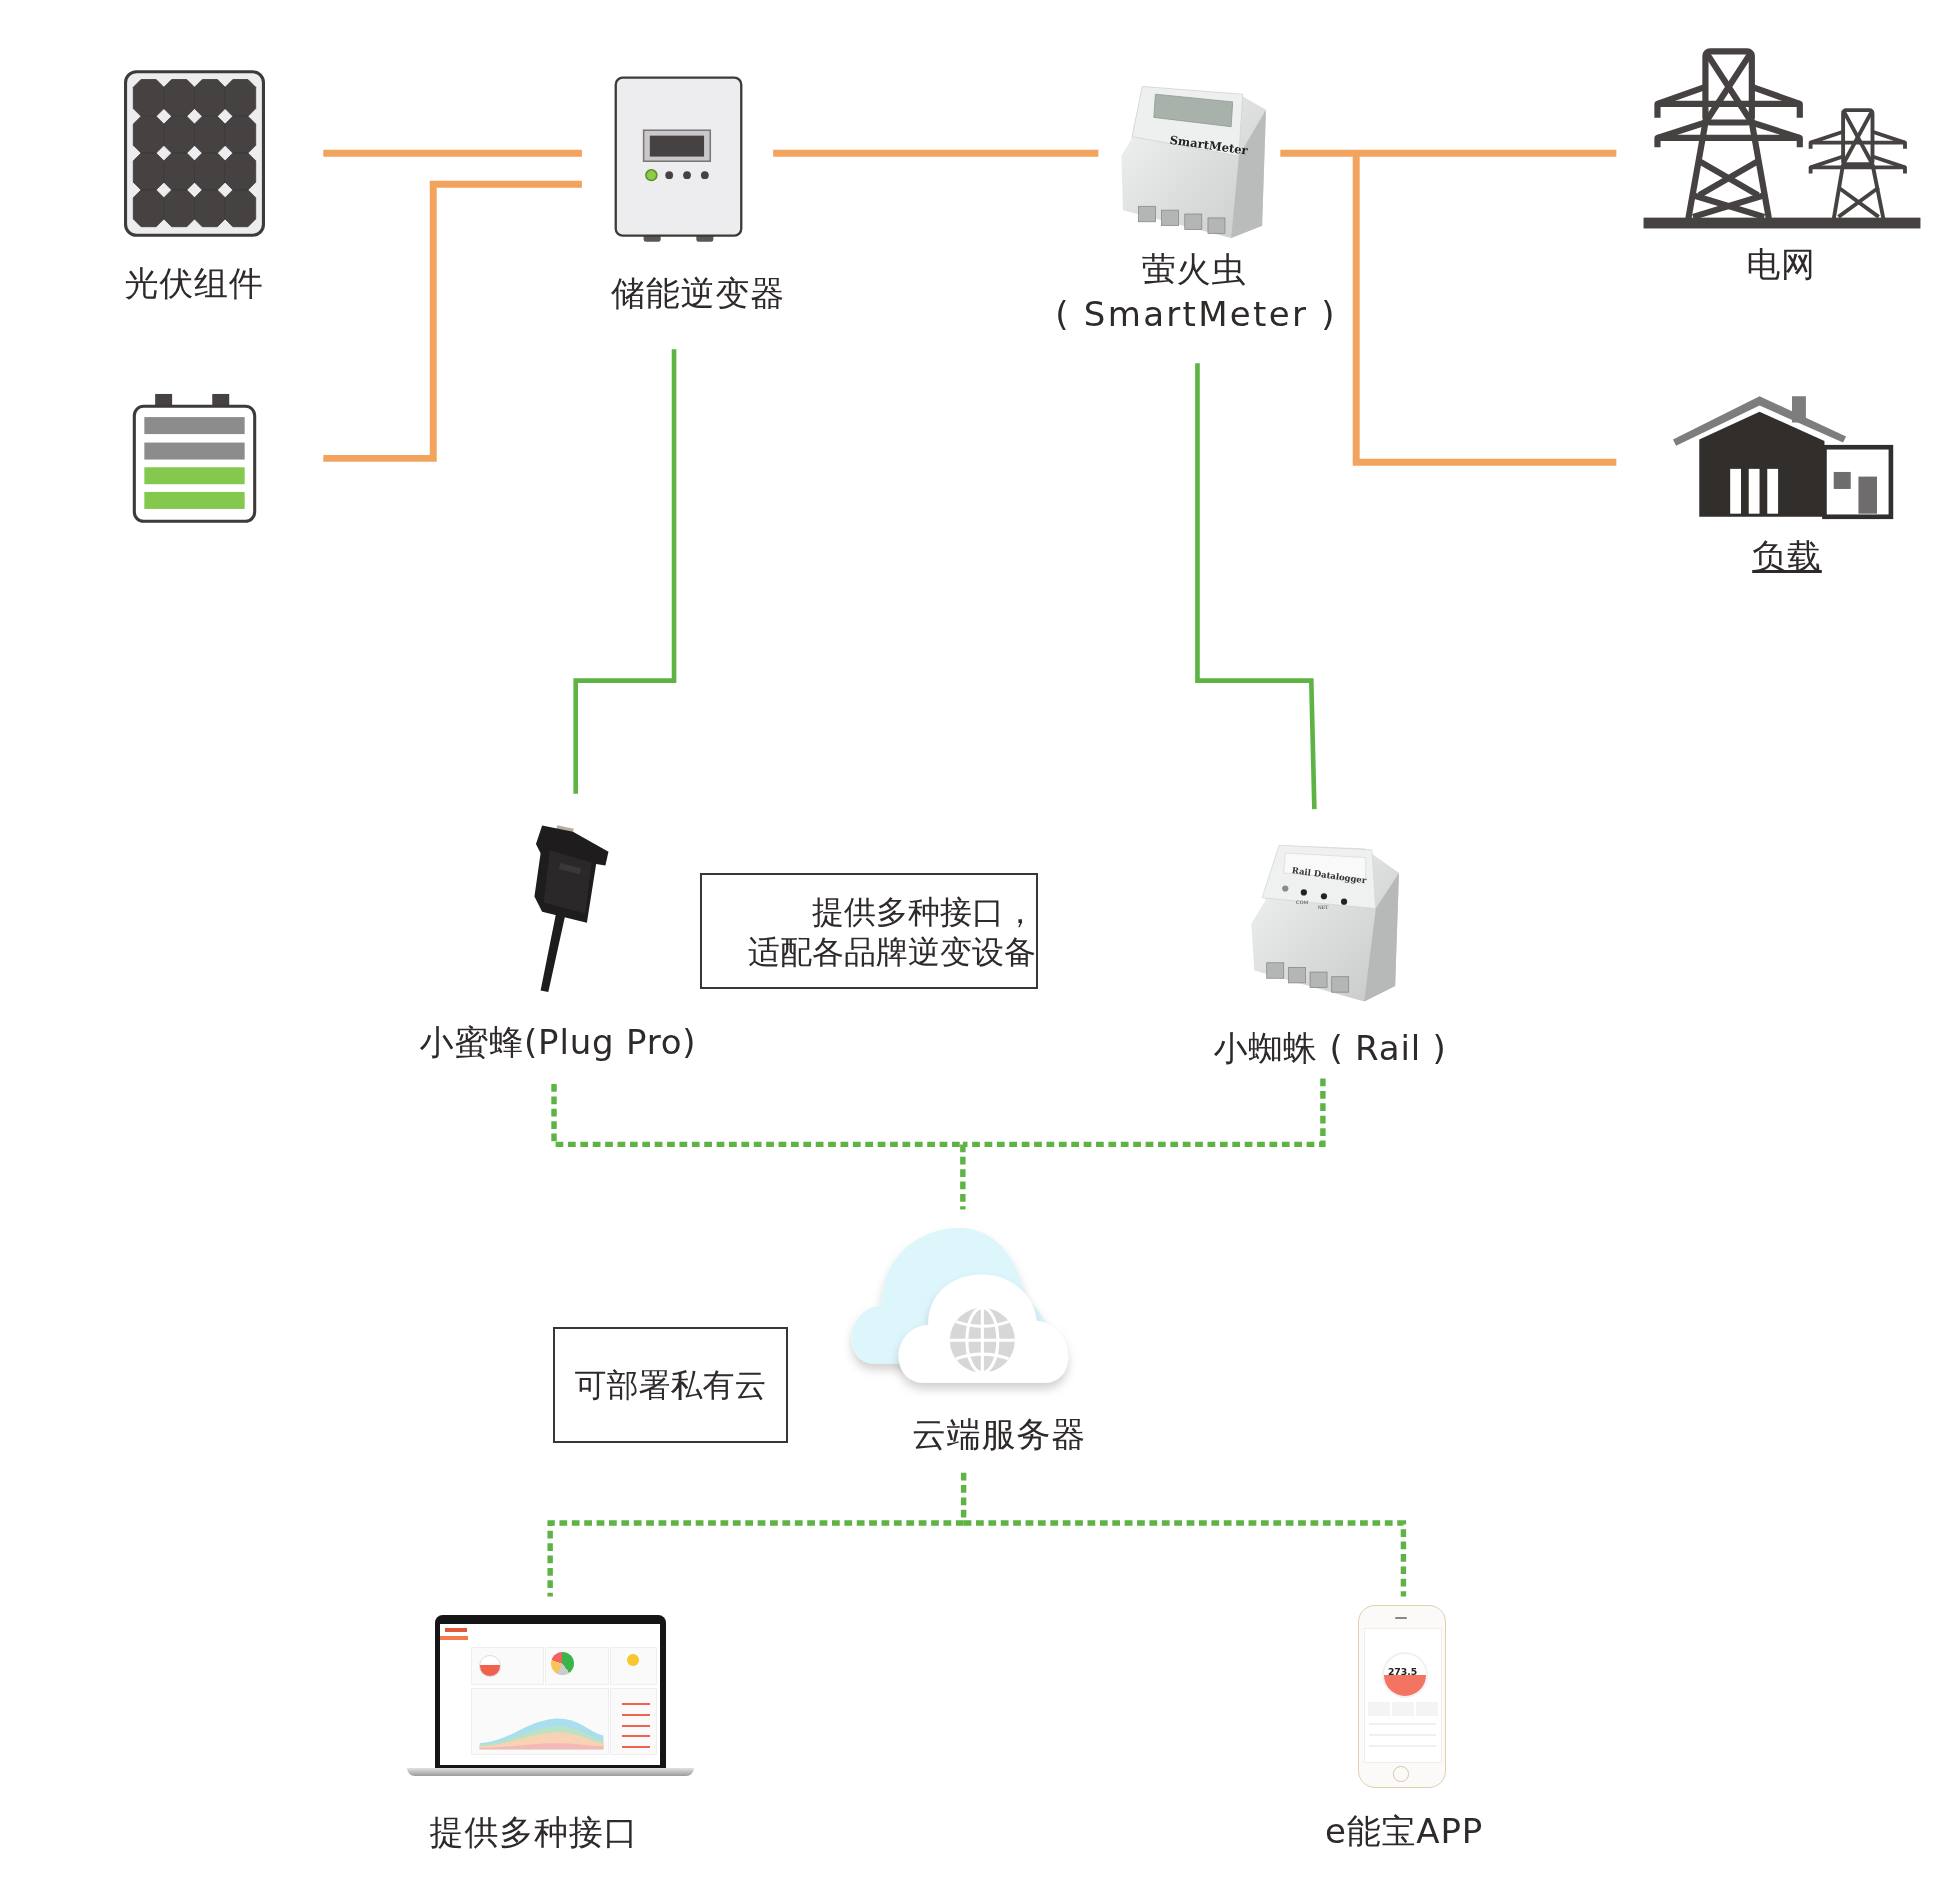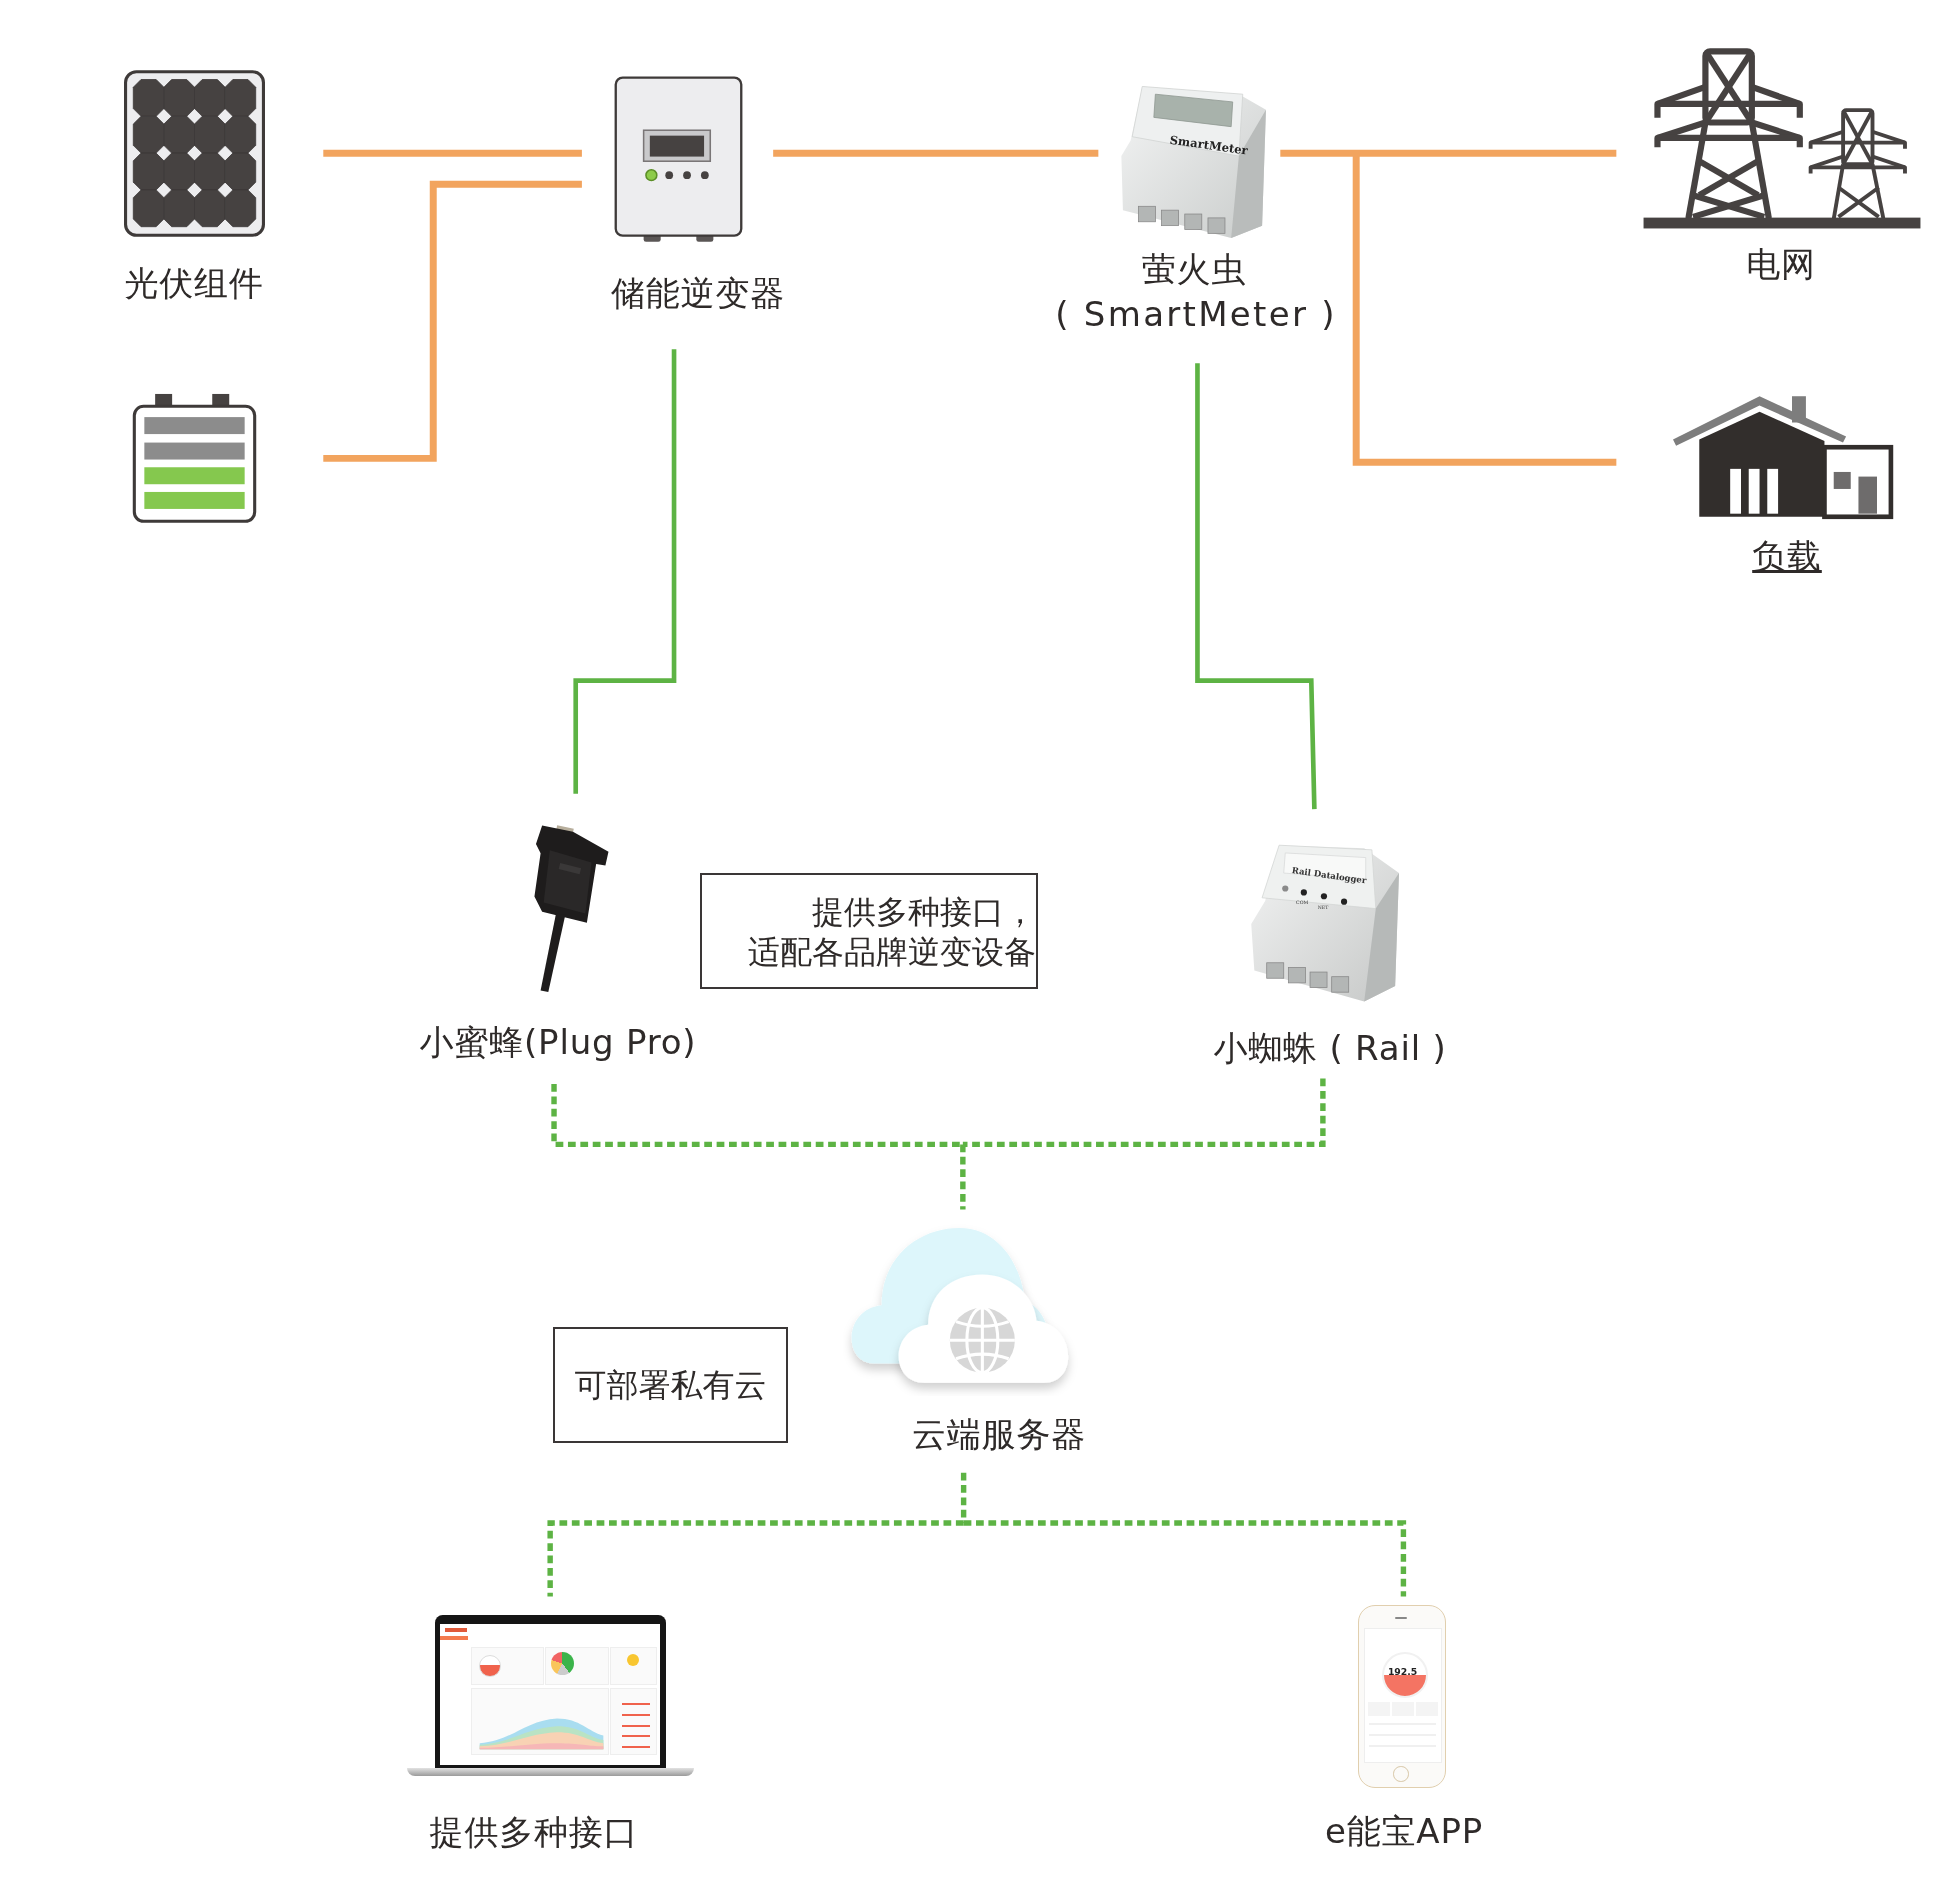--- a/index.html
+++ b/index.html
@@ -248,21 +248,21 @@
     </div>
   </div>
   <div class="abs" style="left:0;top:153px;width:287px;height:7.7px;background:linear-gradient(#e2e2e2,#9a9a9a);border-radius:0 0 11px 11px;"></div>
 </div>
 <div class="label" style="left:534px;top:1832px;">提供多种接口</div>
 
 <div class="abs" style="left:1358px;top:1605px;width:88px;height:183px;background:#FBFAF8;border:1.5px solid #E1CFAE;border-radius:17px;box-sizing:border-box;">
   <div class="abs" style="left:36px;top:11px;width:12.4px;height:2.3px;background:#888;border-radius:1.5px;"></div>
   <div class="abs" style="left:4.6px;top:22px;width:76px;height:133px;background:#fff;border:0.8px solid #eee;">
     <div class="abs" style="left:17px;top:23px;width:42px;height:42px;border-radius:50%;border:2.3px solid #f1f1f1;background:linear-gradient(#fff 50%,#F47463 50%);"></div>
-    <div class="abs" style="left:0;top:37px;width:76px;text-align:center;font-size:9.3px;font-weight:bold;color:#222;">192.5</div>
+    <div class="abs" style="left:0;top:37px;width:76px;text-align:center;font-size:9.3px;font-weight:bold;color:#222;">273.5</div>
     <div class="abs" style="left:3.1px;top:73px;width:22px;height:14px;background:#f4f4f4;"></div>
     <div class="abs" style="left:27px;top:73px;width:22px;height:14px;background:#f4f4f4;"></div>
     <div class="abs" style="left:51px;top:73px;width:22px;height:14px;background:#f4f4f4;"></div>
     <div class="abs" style="left:4.6px;top:94px;width:67px;height:1.5px;background:#f0f0f0;"></div>
     <div class="abs" style="left:4.6px;top:105px;width:67px;height:1.5px;background:#f0f0f0;"></div>
     <div class="abs" style="left:4.6px;top:116px;width:67px;height:1.5px;background:#f0f0f0;"></div>
   </div>
   <div class="abs" style="left:34px;top:160px;width:15.5px;height:15.5px;border:1.5px solid #D8C7A7;border-radius:50%;box-sizing:border-box;"></div>
 </div>
 <div class="label" style="left:1404px;top:1831px;">e能宝APP</div>

